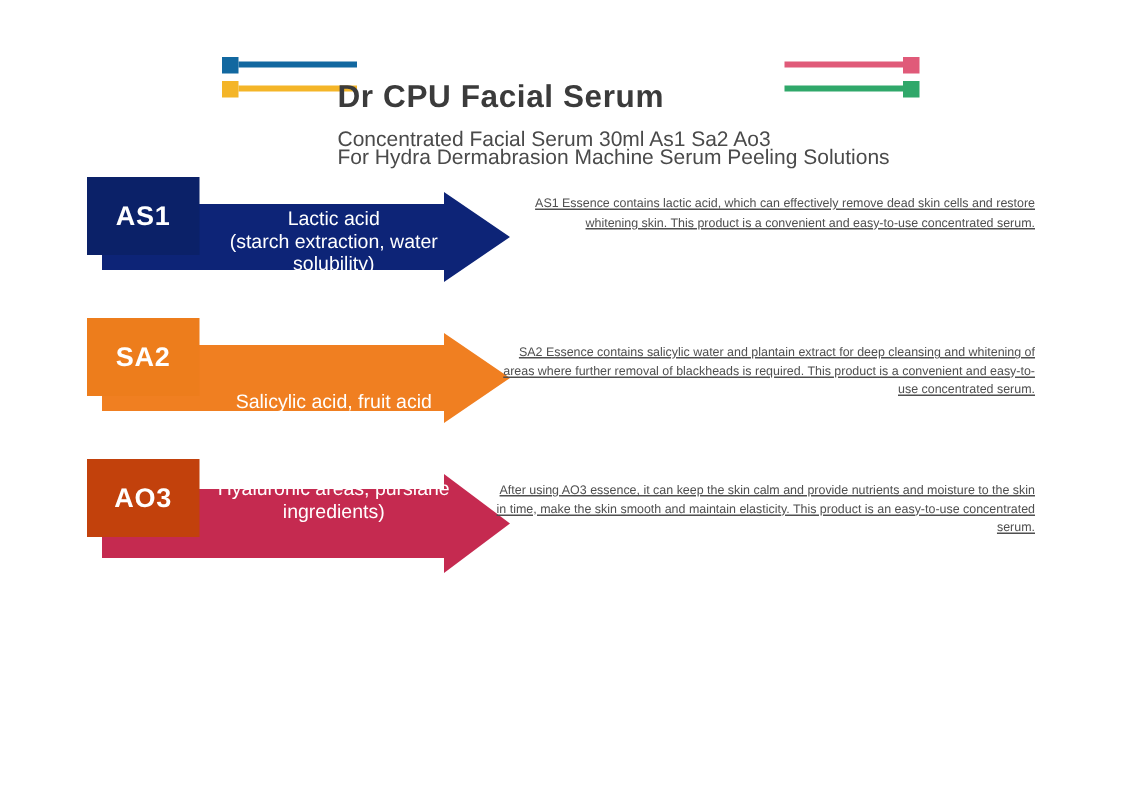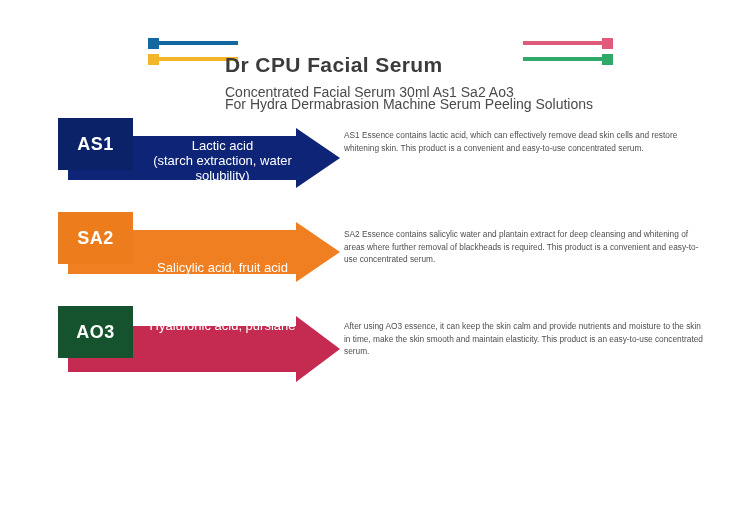--- a/index.html
+++ b/index.html
@@ -120,26 +120,27 @@
   }
   .tag-label {
     color: #ffffff;
     font-size: 18px;
     font-weight: bold;
     letter-spacing: 0.5px;
   }
 
   .desc {
     position: absolute;
-    left: 344px;
+    left: 328px;
     width: 362px;
-    text-align: left;
+    text-align: right;
     font-size: 8.3px;
     line-height: 12.5px;
     color: #4f4f4f;
+    text-decoration: underline;
   }
 
   
   #row-as1 .tag-box   { top: 6px; }
   #row-as1 .arrow-label { top: 26px; }
   #row-as1 .desc      { top: 17px; }
 
   #row-sa2 .tag-box   { top: 6px; align-items: center; }
   #row-sa2 .arrow-label { top: 26px; margin-top: 28px; }
   #row-sa2 .desc      { top: 22px; }
@@ -223,22 +224,23 @@
 </div>
 
 <div class="row" id="row-ao3">
 
   <div class="arrow-wrap">
     <svg class="arrow-svg" width="272" height="66" viewBox="0 0 272 66">
       <polygon id="arrow-poly-2" points="0,10 228,10 228,0 272,33 228,66 228,56 0,56" fill="#C52A50"></polygon>
     </svg>
   </div>
 
-  <div class="tag-box" style="background: #14532d;">
+  <div class="tag-box" style="background: #c2410c;">
     <span class="tag-label">AO3</span>
   </div>
 
   <div class="arrow-label">
-    <div>Hyaluronic acid, purslane</div>
+    <div>Hyaluronic areas, purslane</div>
+    <div>ingredients)</div>
   </div>
 
   <div class="desc">After using AO3 essence, it can keep the skin calm and provide nutrients  and moisture to the skin in time, make the skin smooth and maintain  elasticity. This product is  an easy-to-use concentrated serum.</div>
 </div>
 
 </body></html>

